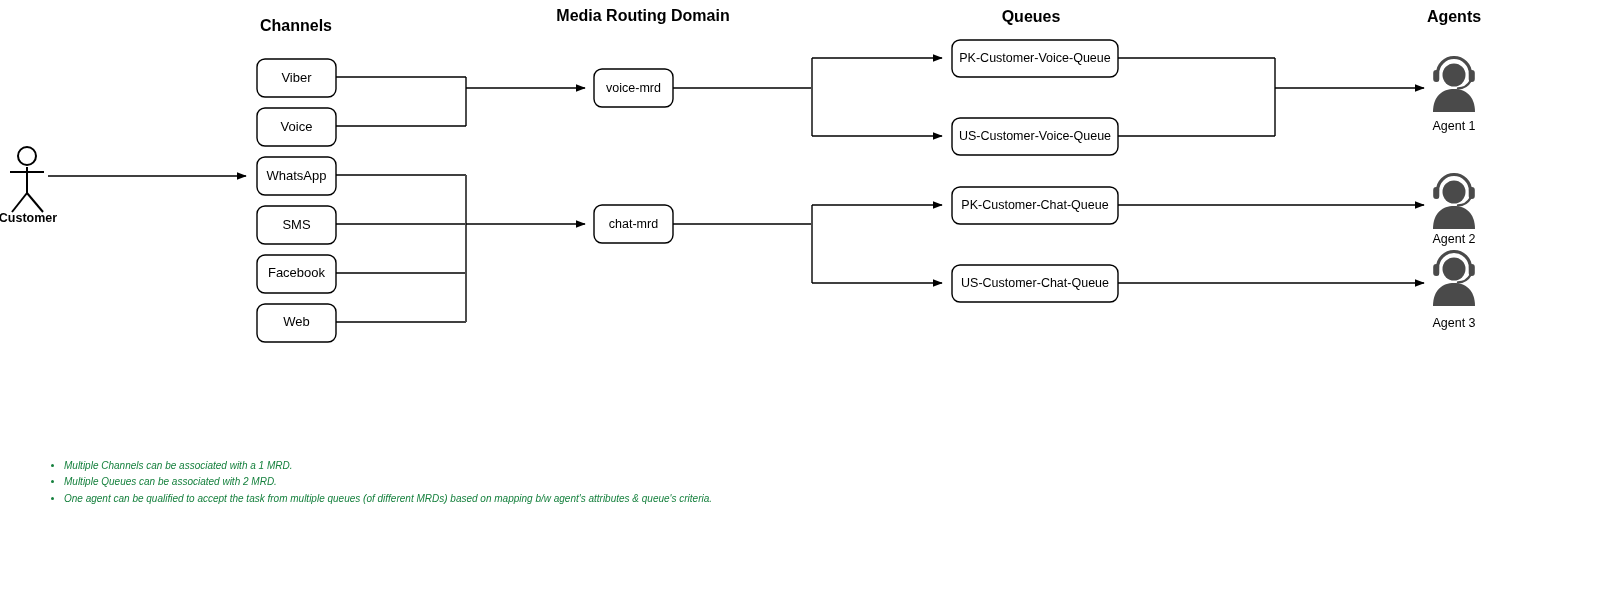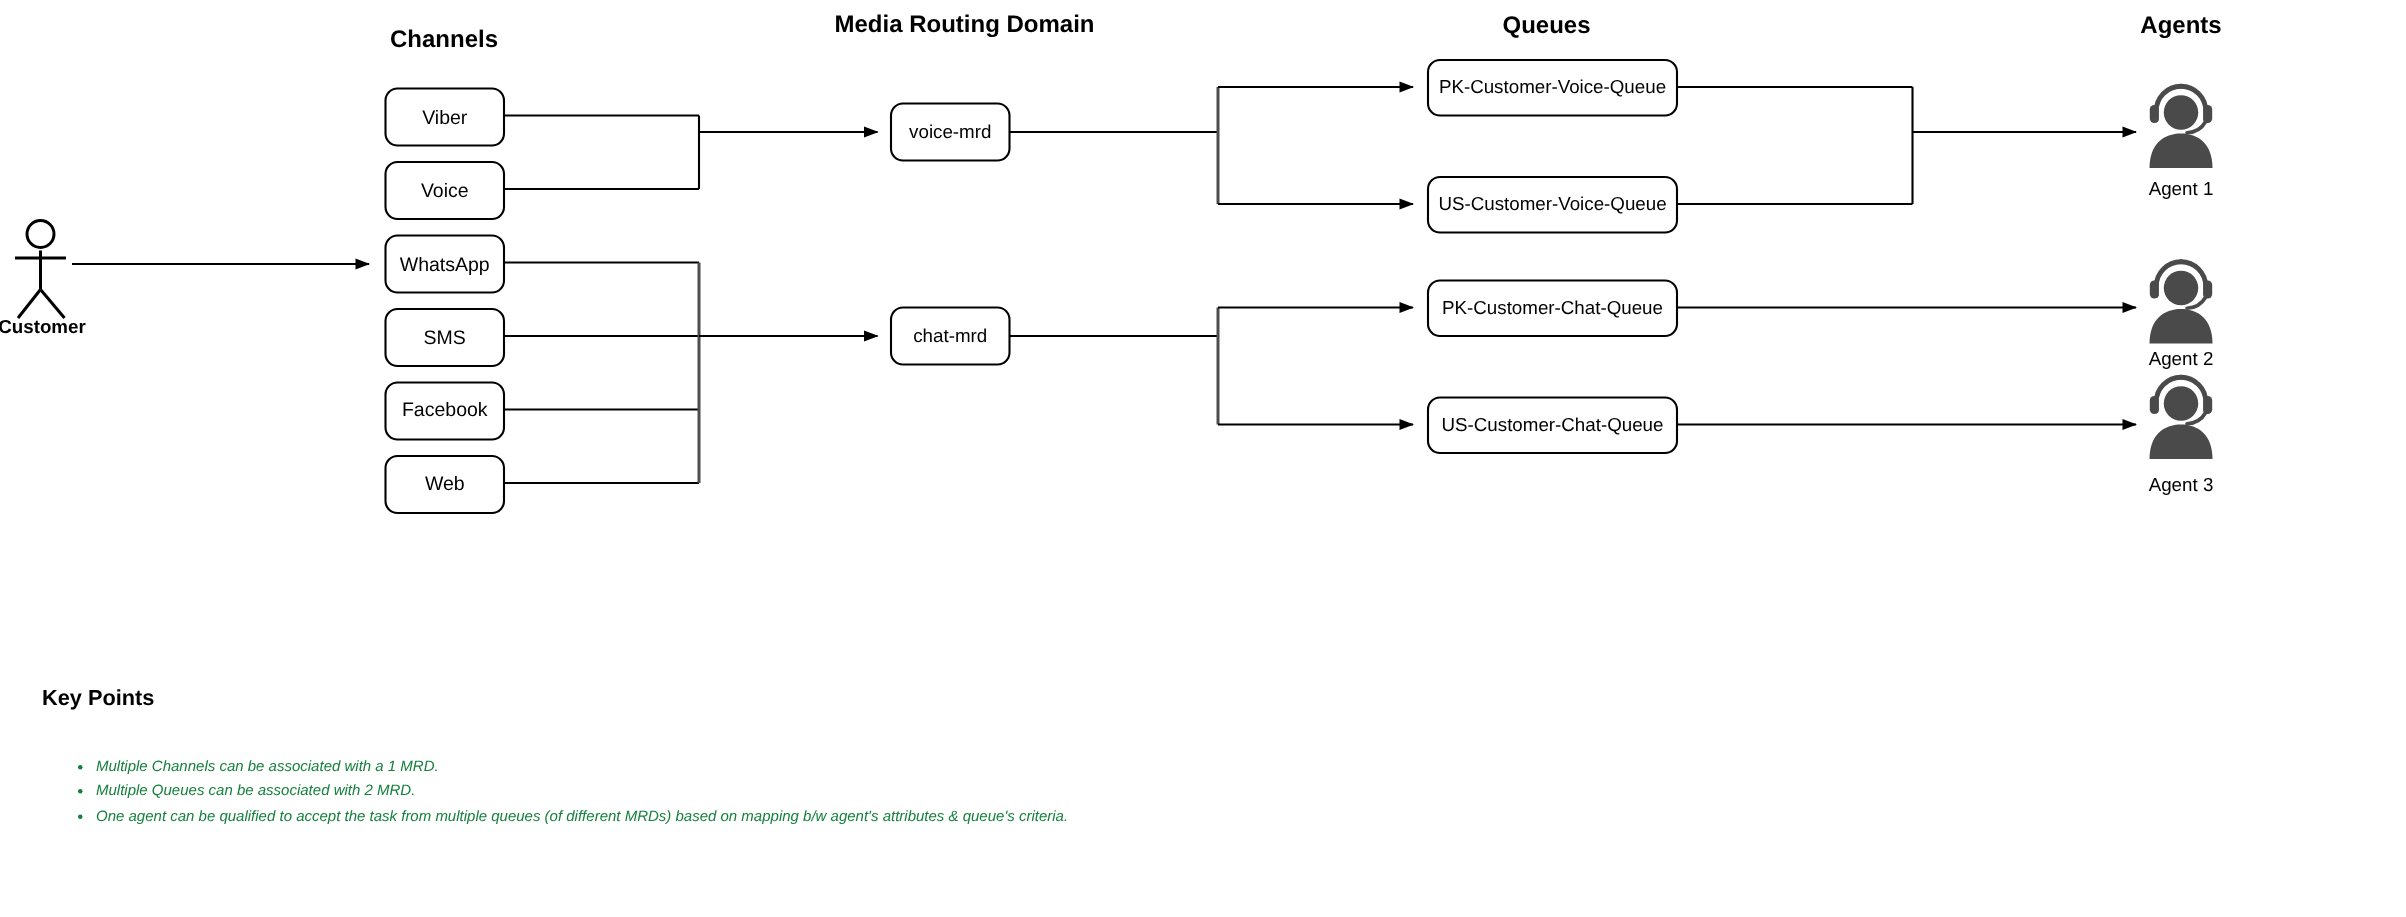--- a/index.html
+++ b/index.html
@@ -278,21 +278,20 @@
         <rect x="1433.2" y="264" width="6" height="12" rx="3"></rect>
         <rect x="1468.8" y="264" width="6" height="12" rx="3"></rect>
         <path d="M 1470.5 275 A 15 15 0 0 1 1458 282.5" fill="none" stroke="#4a4a4a" stroke-width="2.4" stroke-linecap="round"></path>
       </g>
       <text class="agent-caption" x="1454" y="327">Agent 3</text>
     </g>
 
   </svg>
 
   <div class="keypoints">
-    <div class="keypoints-title">Key Points</div>
     <ul class="keypoints-list">
       <li>Multiple Channels can be associated with a 1 MRD.</li>
       <li>Multiple Queues can be associated with 2 MRD.</li>
       <li>One agent can be qualified to accept the task from multiple queues (of different MRDs) based on mapping b/w agent's attributes &amp; queue's criteria.</li>
     </ul>
   </div>
 
 </div>
 
 </body></html>

